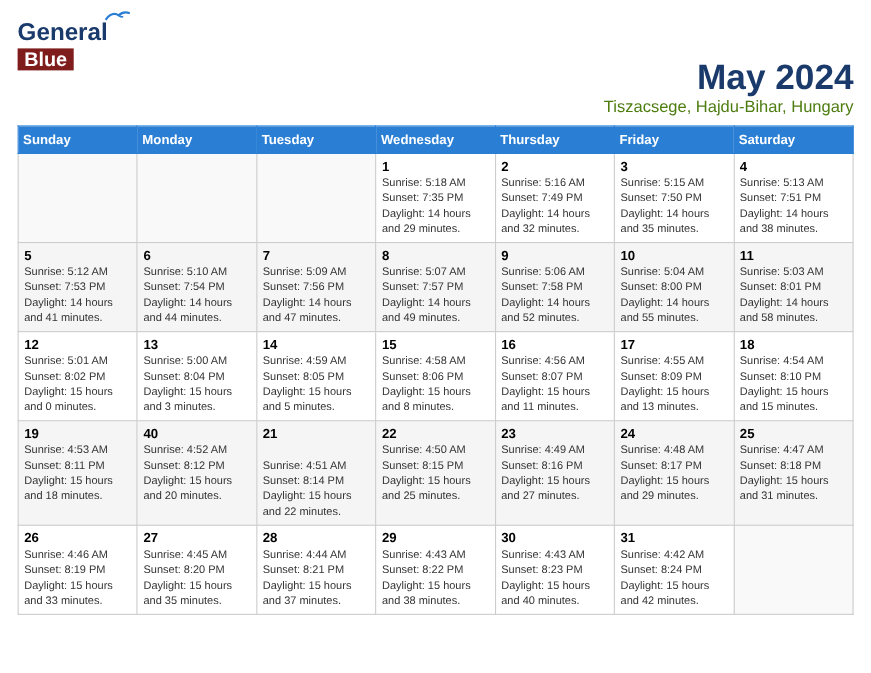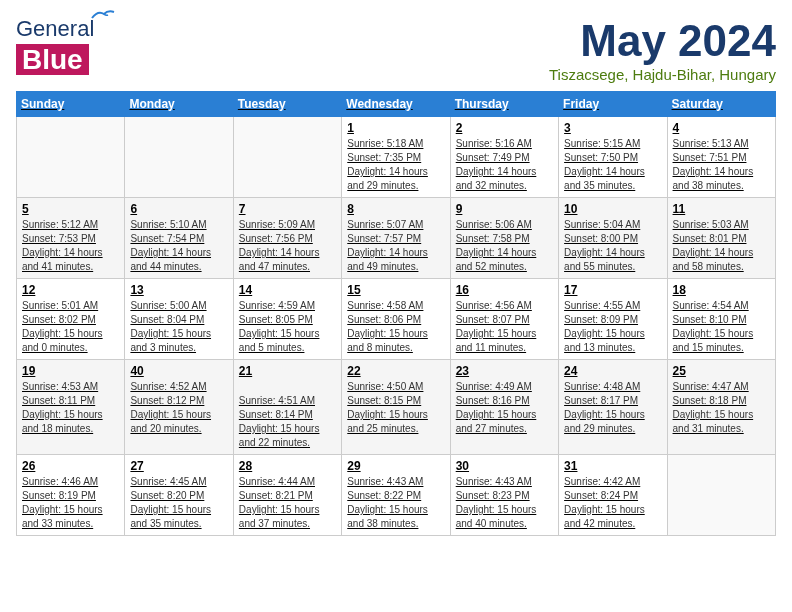--- a/index.html
+++ b/index.html
@@ -18,33 +18,33 @@
     }
     .logo {
       display: flex;
       flex-direction: column;
       align-items: flex-start;
     }
     .title-block {
       text-align: right;
     }
     .cal-title {
-      font-size: 44px;
+      font-size: 32px;
       font-weight: bold;
       color: #1a3a6b;
+      margin-top: 36px;
     }
     .cal-subtitle {
       font-size: 15px;
       color: #4d7c0f;
     }
     table {
       width: 100%;
       border-collapse: collapse;
       font-size: 11px;
-      text-decoration: underline;
     }
     thead tr th {
       background: #2a7fd4;
       color: #fff;
       padding: 5px 4px;
       text-align: left;
       font-size: 12px;
       border: 1px solid #2a7fd4;
     }
     tbody tr td {
@@ -73,30 +73,30 @@
       background: #f9f9f9 !important;
     }
   </style>
 </head>
 <body>
 
 <div class="header">
   <div class="logo">
     <div style="display:flex; align-items:center; gap:4px;">
       <div style="position:relative; display:inline-block;">
-        <span style="font-size:22px; font-weight:normal; color:#1a3a6b;">General</span>
+        <span style="font-size:22px; font-weight:bold; color:#1a3a6b;">General</span>
         
         <svg style="position:absolute; top:-8px; right:-22px;" width="26" height="16" viewBox="0 0 26 16">
           <path d="M2 10 Q8 2 14 6 Q18 2 24 4" stroke="#2a7fd4" stroke-width="2" fill="none"></path>
           <path d="M14 6 Q16 8 18 7" stroke="#2a7fd4" stroke-width="1.5" fill="none"></path>
         </svg>
       </div>
     </div>
     <div style="margin-top:2px;">
-      <span style="font-size:28px; font-weight:bold; color:#2a7fd4; background:#be185d; color:#fff; padding:0 6px;">Blue</span>
+      <span style="font-size:18px; font-weight:bold; color:#2a7fd4; background:#7f1d1d; color:#fff; padding:0 6px;">Blue</span>
     </div>
   </div>
   <div class="title-block">
     <div class="cal-title">May 2024</div>
     <div class="cal-subtitle">Tiszacsege, Hajdu-Bihar, Hungary</div>
   </div>
 </div>
 
 <table>
   <thead>

